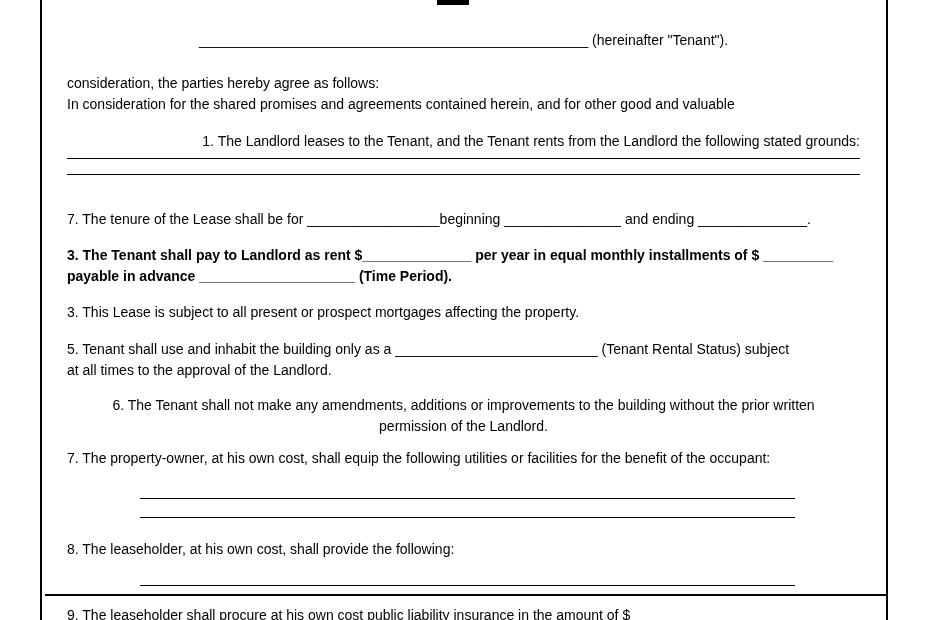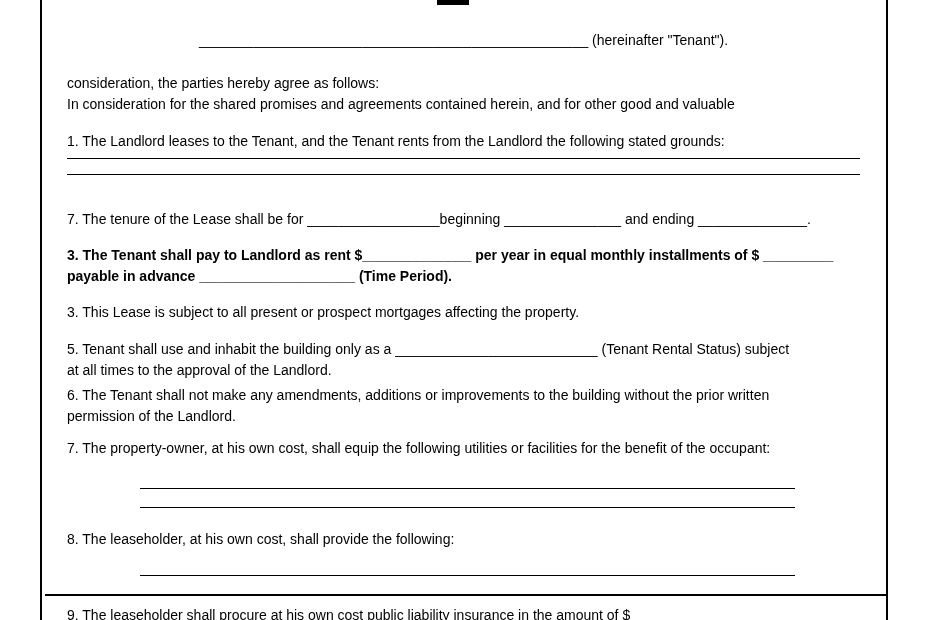--- a/index.html
+++ b/index.html
@@ -37,26 +37,26 @@
   .content {
     position: absolute;
     left: 67px;
     top: 30px;
     width: 793px;
     line-height: 21px;
   }
   .line { white-space: nowrap; }
   .tenant-line { text-align: center; margin: 0; }
   .intro   { margin-top: 22px; }
-  .c1      { margin-top: 16px; }
+  .c1      { margin-top: 16px; text-align: right; }
   .c2      { margin-top: 34px; }
   .c3      { margin-top: 15px; font-weight: bold; }
   .c4      { margin-top: 15px; }
   .c5      { margin-top: 16px; }
-  .c6      { margin-top: 4px; }
+  .c6      { margin-top: 14px; text-align: center; }
   .c7      { margin-top: 11px; }
   .c8      { margin-top: 21px; }
   .rule {
     height: 0;
     border-bottom: 1.6px solid #000000;
   }
   .rule.full { width: 100%; }
   .rule.full.r1 { margin-top: 6px; }
   .rule.full.r2 { margin-top: 15px; }
   .rule.indent {

